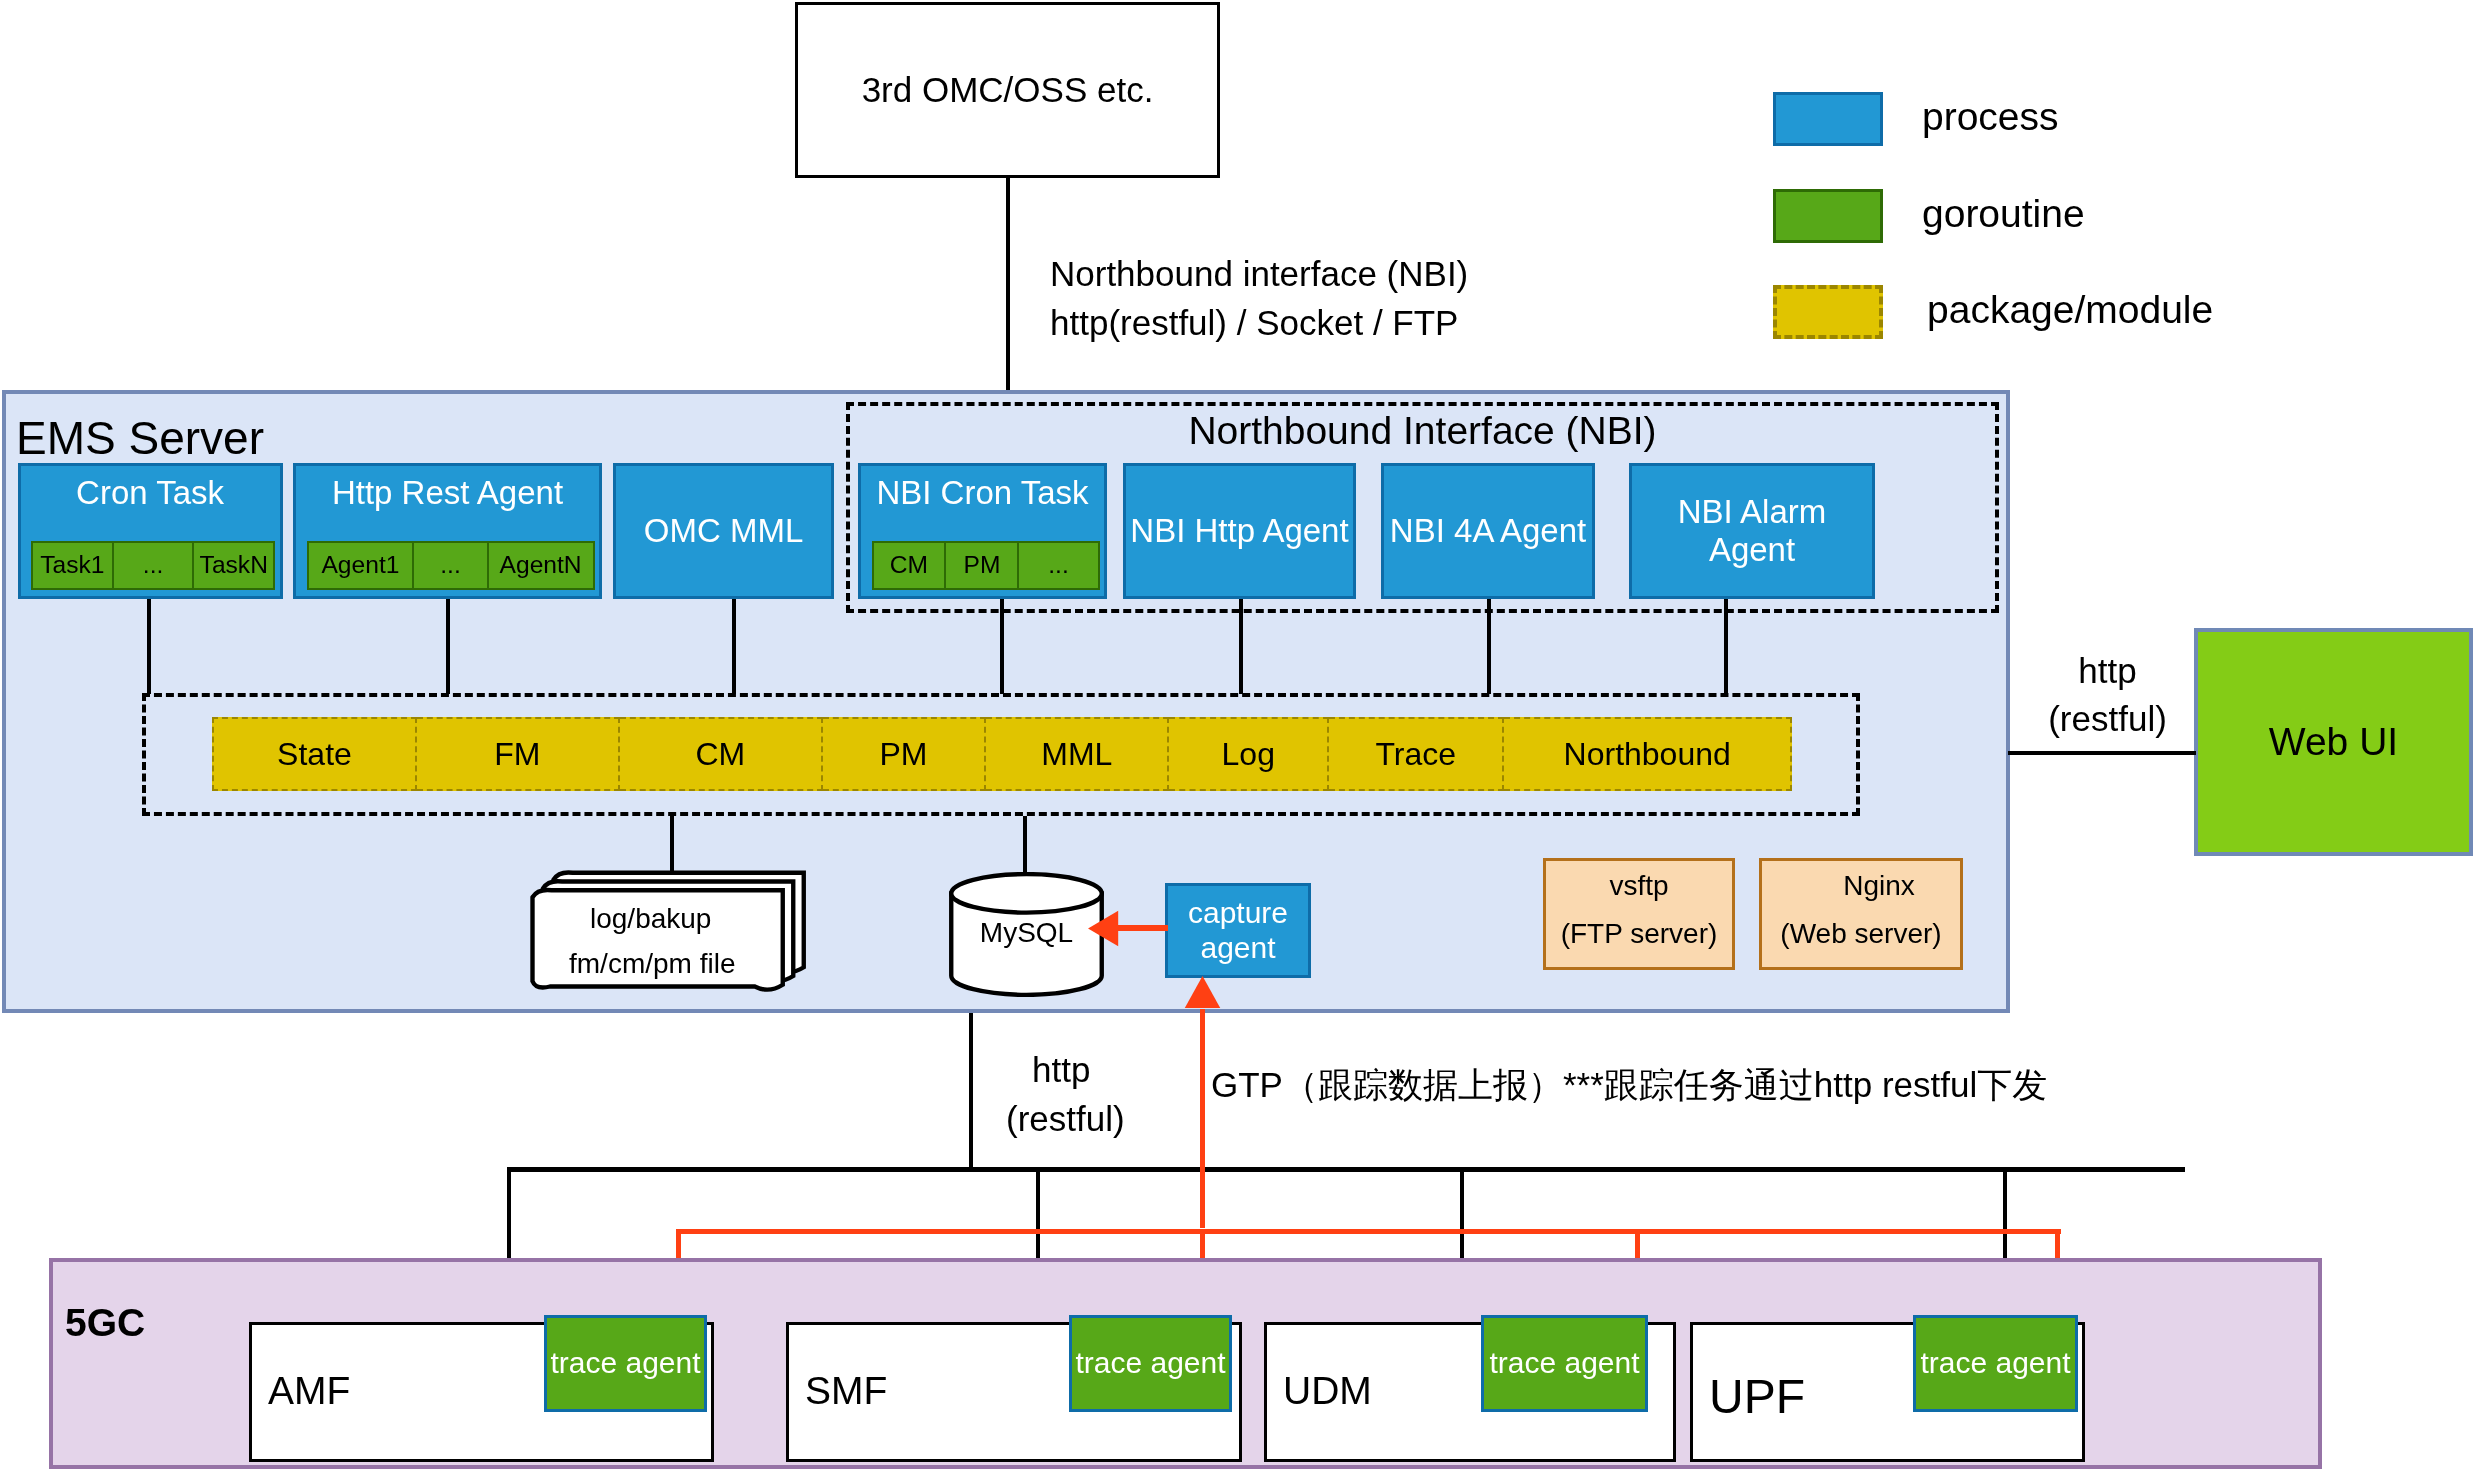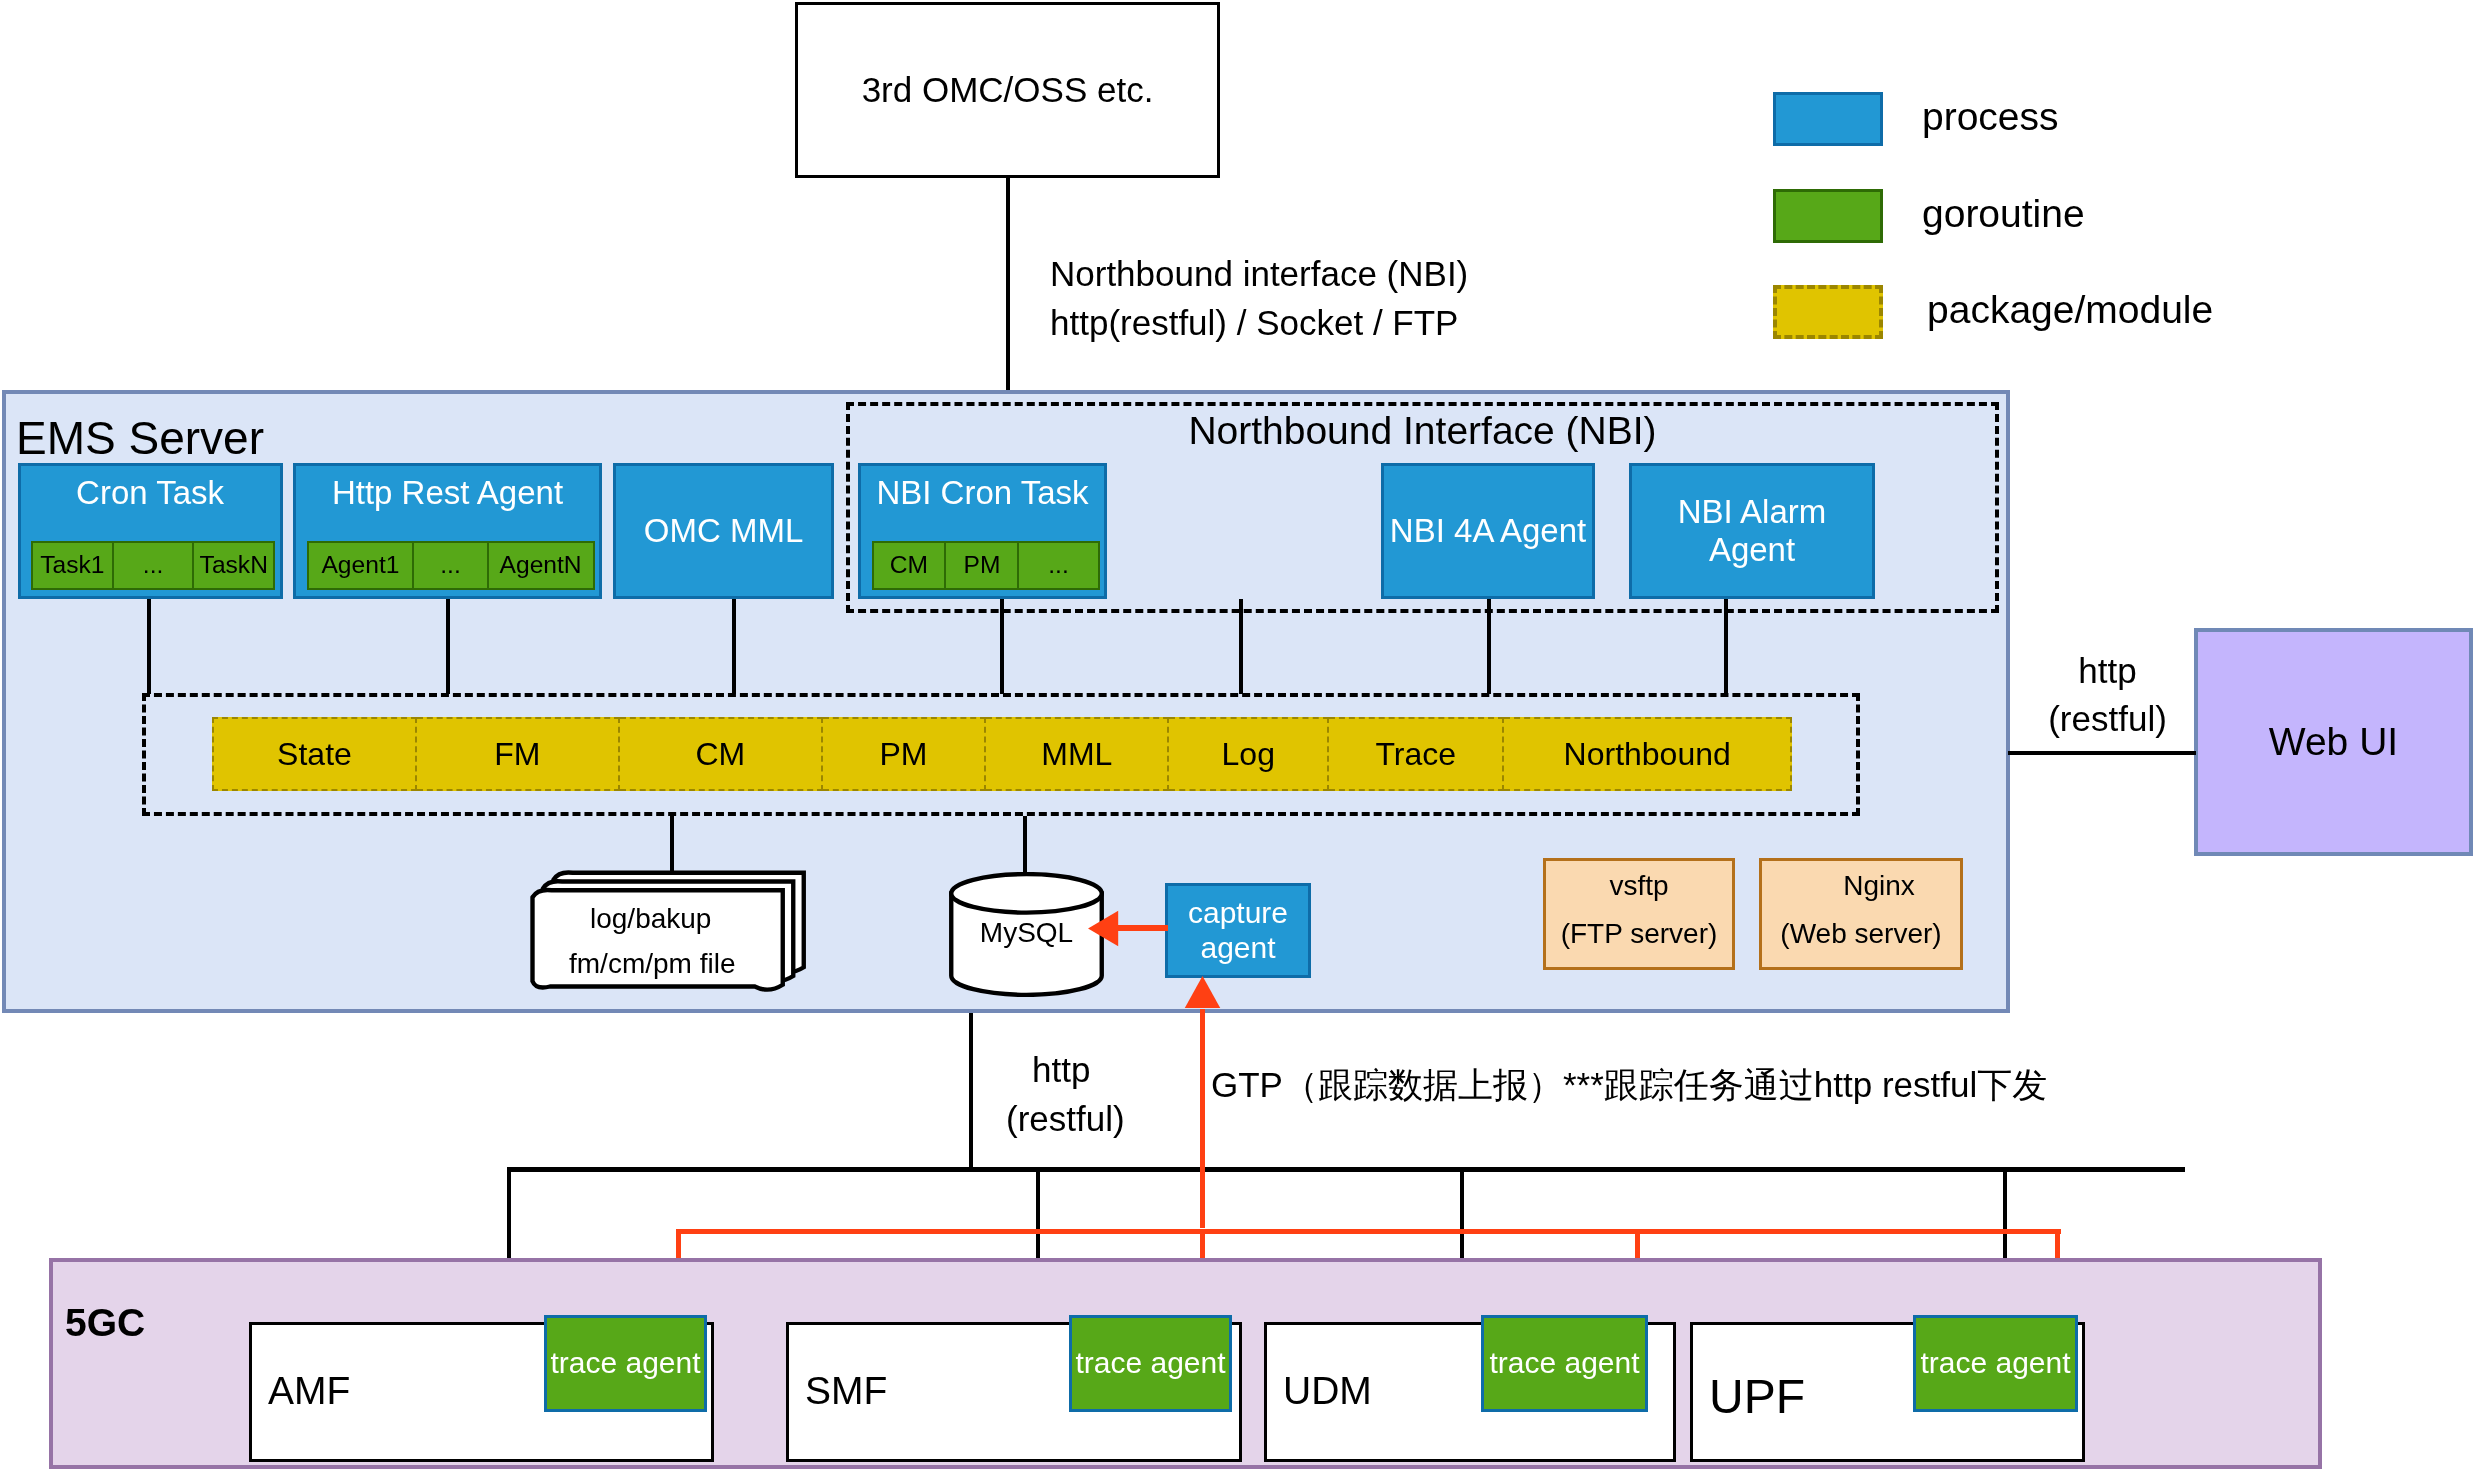--- a/index.html
+++ b/index.html
@@ -11,21 +11,21 @@
 
   
   .plain-box{background:#ffffff;border:3.5px solid #000000;}
   .proc{background:#2298D4;border:3.5px solid #0E6CA8;color:#ffffff;}
   .gor{background:#57A818;border:2.6px solid #2E6B05;color:#000;}
   .gor-white{background:#57A818;border:3.5px solid #0E6CA8;color:#ffffff;}
   .pkg{background:#E0C400;border:2.6px dashed #9B8600;color:#000;}
   .dashed-region{border:4.4px dashed #000000;background:transparent;}
   .ems-panel{background:#DBE5F7;border:4.4px solid #7389B6;}
   .gc-panel{background:#E4D4EA;border:4.4px solid #9673A6;}
-  .webui{background:#c4b5fd;border:4.4px solid #7089B6;align-items:center;}
+  .webui{background:#84cc16;border:4.4px solid #7089B6;align-items:center;}
   .ftpbox{background:#FAD9B0;border:3.5px solid #B4701A;color:#000;}
 
   .line-b{position:absolute;background:#000000;}
   .line-o{position:absolute;background:#FF4013;}
 
   .lbl{position:absolute;color:#000;white-space:pre;}
 </style>
 </head>
 <body>
 
@@ -86,20 +86,23 @@
 
   <div class="abs proc" style="left:858px;top:463px;width:249px;height:136px;">
     <div class="ctr" style="width:100%;height:53px;font-size:33px;">NBI Cron Task</div>
     <div class="abs" style="left:10.5px;top:75px;width:228px;height:49px;display:flex;">
       <div class="gor ctr" style="flex:1;font-size:24.6px;">CM</div>
       <div class="gor ctr" style="flex:1;font-size:24.6px;border-left:none;">PM</div>
       <div class="gor ctr" style="flex:1.1;font-size:24.6px;border-left:none;">...</div>
     </div>
   </div>
 
+  <div class="abs proc ctr" style="left:1123px;top:463px;width:233px;height:136px;font-size:33px;">
+    <span>NBI Http Agent</span>
+  </div>
 
   <div class="abs proc ctr" style="left:1381px;top:463px;width:214px;height:136px;font-size:33px;">
     <span>NBI 4A Agent</span>
   </div>
 
   <div class="abs proc ctr" style="left:1629px;top:463px;width:246px;height:136px;font-size:33px;">
     <span>NBI Alarm Agent</span>
   </div>
 
   <div class="line-b" style="left:147px;top:599px;width:3.5px;height:95px;"></div>

